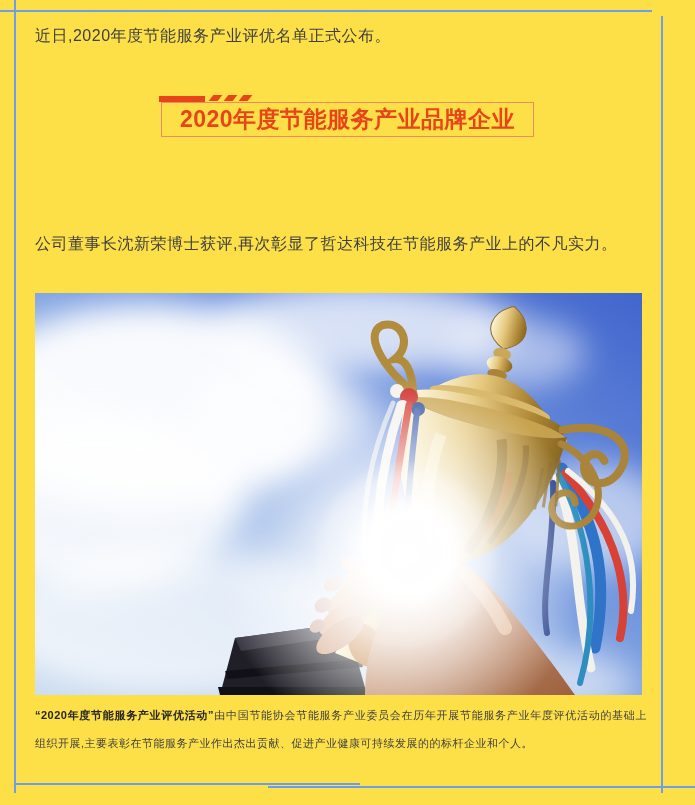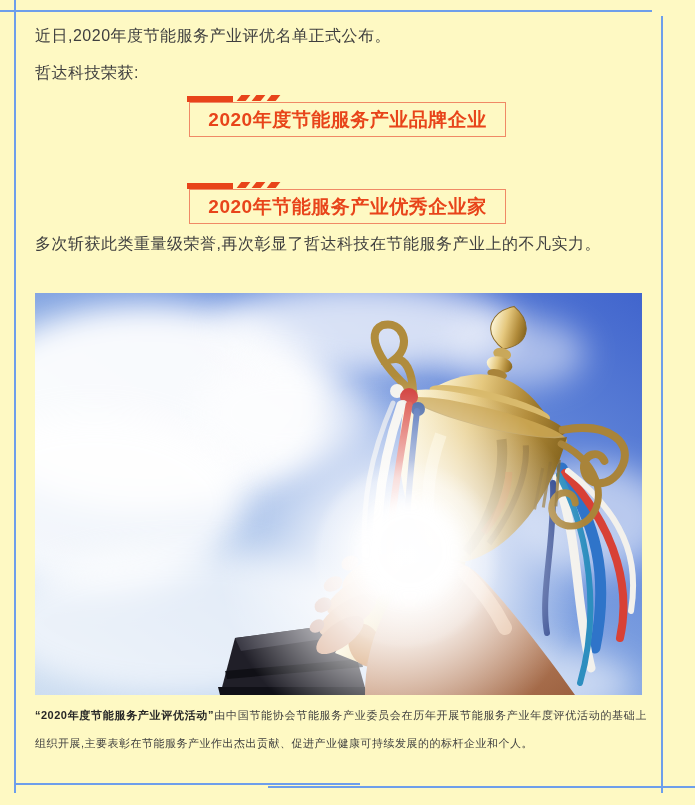--- a/index.html
+++ b/index.html
@@ -1,38 +1,38 @@
 <!DOCTYPE html>
 <html style="--border-blue: #6d9eeb; --text: #3f3f3f; --text-strong: #262626; --accent-red: #e8441a; --badge-border: #f08a66;"><head>
 <meta charset="utf-8">
 <style>
   html,body { margin:0; padding:0; background:#ffffff; }
   .page {
-    position:relative; width:695px; height:805px; background:#fef9c3;
+    position:relative; width:695px; height:805px; background:#fde047;
     font-family:"Liberation Sans", sans-serif; overflow:hidden;
   }
   .frame { position:absolute; background:var(--border-blue,#6d9eeb); }
   .frame-top    { left:0;   top:10px;  width:652px; height:2px; }
   .frame-left   { left:14px; top:0;    width:2px;  height:793px; }
   .frame-right  { left:661px; top:16px; width:2px; height:777px; }
   .frame-bottom-a { left:15px;  top:783px; width:345px; height:2px; }
   .frame-bottom-b { left:268px; top:786px; width:427px; height:2px; }
 
   .para {
     position:absolute; left:35px; width:612px; margin:0;
     font-size:16px; line-height:20px; color:var(--text,#3f3f3f);
     letter-spacing:0.5px;
   }
   .p1 { top:26px; } .p2 { top:63px; } .p3 { top:151px; } .p4 { top:234px; }
 
   .badge-row { position:absolute; left:0; width:695px; display:flex; justify-content:center; }
   .badge-row-1 { top:102px; } .badge-row-2 { top:189px; }
   .badge {
     position:relative; border:1px solid var(--badge-border,#f08a66);
-    padding:5px 18px; font-size:19px; font-weight:bold; line-height:23px;
+    padding:5px 18px; font-size:23px; font-weight:bold; line-height:23px;
     color:var(--accent-red,#e8441a); letter-spacing:0.5px; white-space:nowrap;
   }
   .decor { position:absolute; top:-7px; left:-3px; display:flex; height:7px; }
   .decor .bar   { width:46px; height:6px; background:var(--accent-red,#e8441a); }
   .decor .slash { width:9px;  height:6px; background:var(--accent-red,#e8441a);
                   margin-left:6px; margin-top:-1px; transform:skewX(-38deg); }
 
   .photo { position:absolute; left:35px; top:293px; width:607px; height:402px; overflow:hidden; }
   .photo svg { display:block; }
 
@@ -48,48 +48,36 @@
 
 <div class="page">
 
   <div class="frame frame-top"></div>
   <div class="frame frame-left"></div>
   <div class="frame frame-right"></div>
   <div class="frame frame-bottom-a"></div>
   <div class="frame frame-bottom-b"></div>
 
   <p class="para p1">近日,2020年度节能服务产业评优名单正式公布。</p>
-  <p class="para p2">哲达科技荣获:</p>
 
   <div class="badge-row badge-row-1">
     <div class="badge">
       <span class="decor">
         <span class="bar"></span>
         <span class="slash"></span>
         <span class="slash"></span>
         <span class="slash"></span>
       </span>
       <span>2020年度节能服务产业品牌企业</span>
     </div>
   </div>
 
 
-  <div class="badge-row badge-row-2">
-    <div class="badge">
-      <span class="decor">
-        <span class="bar"></span>
-        <span class="slash"></span>
-        <span class="slash"></span>
-        <span class="slash"></span>
-      </span>
-      <span>2020年节能服务产业优秀企业家</span>
-    </div>
-  </div>
-
-  <p class="para p4">多次斩获此类重量级荣誉,再次彰显了哲达科技在节能服务产业上的不凡实力。</p>
+
+  <p class="para p4">公司董事长沈新荣博士获评,再次彰显了哲达科技在节能服务产业上的不凡实力。</p>
 
   <div class="photo" role="img" aria-label="一只手高举金色奖杯,奖杯挂有红白蓝丝带,背景为蓝天白云">
     <svg viewBox="0 0 607 402" width="607" height="402" preserveAspectRatio="none">
       <defs>
         <linearGradient id="sky" x1="1" y1="0" x2="0" y2="1">
           <stop offset="0" stop-color="#4165cd"></stop>
           <stop offset="0.35" stop-color="#6b90dc"></stop>
           <stop offset="0.7" stop-color="#a3c0e8"></stop>
           <stop offset="1" stop-color="#cbdcf0"></stop>
         </linearGradient>

